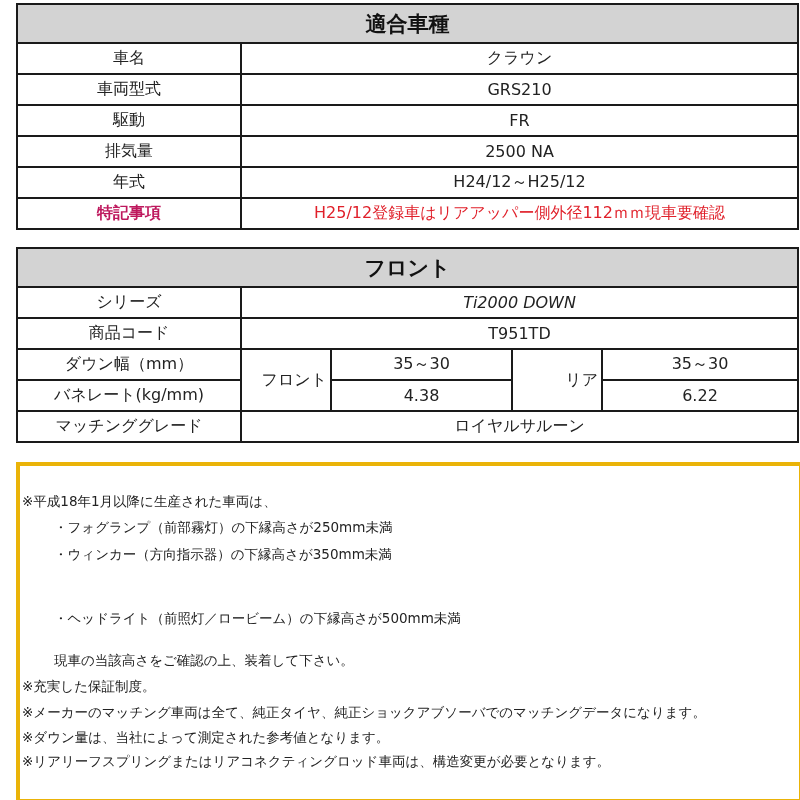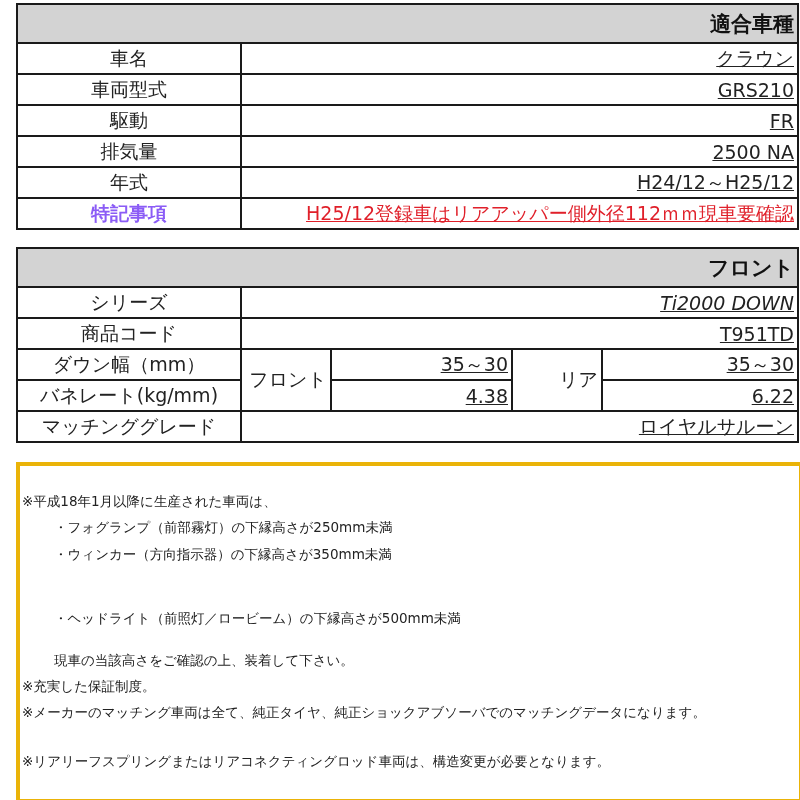--- a/index.html
+++ b/index.html
@@ -1,24 +1,24 @@
 <!DOCTYPE html>
 <html><head>
 <meta charset="utf-8">
 <style>
   html, body { margin:0; padding:0; background:#ffffff; }
   body { width:800px; height:800px; position:relative; overflow:hidden;
          font-family:"DejaVu Sans", "Liberation Sans", sans-serif; color:#222; }
   table { border-collapse:collapse; position:absolute; left:16px; width:783px; table-layout:fixed; }
-  td, th { border:2px solid #1a1a1a; padding:0 3px; font-size:19px; height:29px; white-space:nowrap; overflow:hidden; }
-  th.header { background:#d3d3d3; font-size:21px; font-weight:bold; height:37px; text-align:right; color:#111; }
+  td, th { border:2px solid #1a1a1a; padding:0 3px; font-size:16px; height:29px; white-space:nowrap; overflow:hidden; }
+  th.header { background:#d3d3d3; font-size:21px; font-weight:bold; height:37px; text-align:center; color:#111; }
   td.lbl { text-align:center; }
-  td.val { text-align:right;text-decoration:underline; }
+  td.val { text-align:center; }
   .red { color:#e0202a; }
-  .redlbl { color:#8b5cf6; font-weight:bold; }
+  .redlbl { color:#be185d; font-weight:bold; }
   .italic { font-style:italic; }
   #t1 { top:3px; }
   #t2 { top:247px; }
   td.mid { text-align:right; vertical-align:middle; }
   #notes { position:absolute; left:16px; top:462px; width:779px; height:333px; border:4px solid #eab308; box-sizing:content-box; }
   #notes .line { position:absolute; left:2px; font-size:13.5px; white-space:nowrap; color:#222; }
 </style>
 </head>
 <body>
 
@@ -98,14 +98,15 @@
   </table>
 
 <div id="notes">
   <div class="line" style="top:27px">※平成18年1月以降に生産された車両は、</div>
   <div class="line" style="top:53px;left:34px">・フォグランプ（前部霧灯）の下縁高さが250mm未満</div>
   <div class="line" style="top:80px;left:34px">・ウィンカー（方向指示器）の下縁高さが350mm未満</div>
   <div class="line" style="top:144px;left:34px">・ヘッドライト（前照灯／ロービーム）の下縁高さが500mm未満</div>
   <div class="line" style="top:186px;left:34px">現車の当該高さをご確認の上、装着して下さい。</div>
   <div class="line" style="top:212px">※充実した保証制度。</div>
   <div class="line" style="top:238px">※メーカーのマッチング車両は全て、純正タイヤ、純正ショックアブソーバでのマッチングデータになります。</div>
+  <div class="line" style="top:263px">※ダウン量は、当社によって測定された参考値となります。</div>
   <div class="line" style="top:287px">※リアリーフスプリングまたはリアコネクティングロッド車両は、構造変更が必要となります。</div>
 </div>
 
 </body></html>

